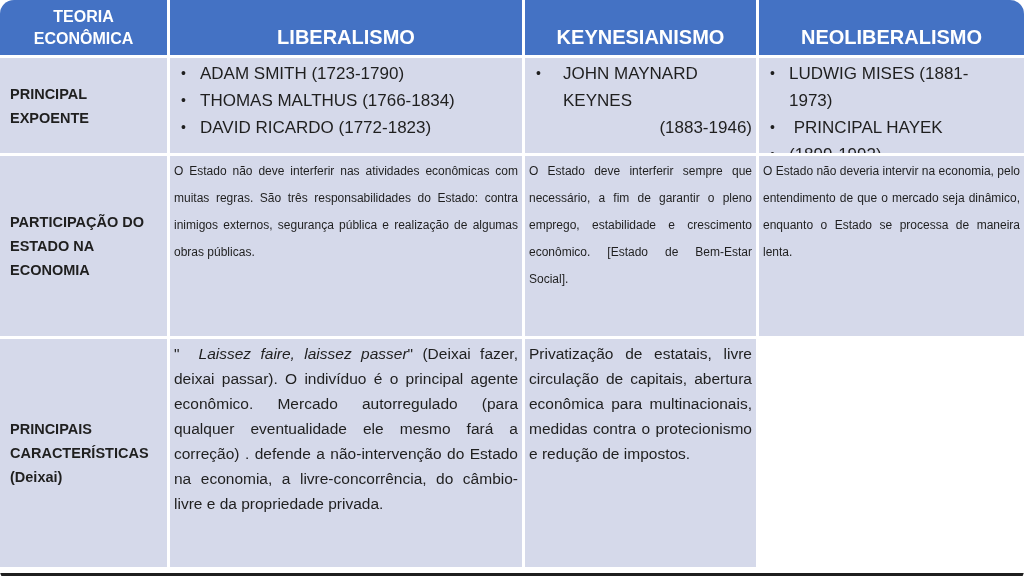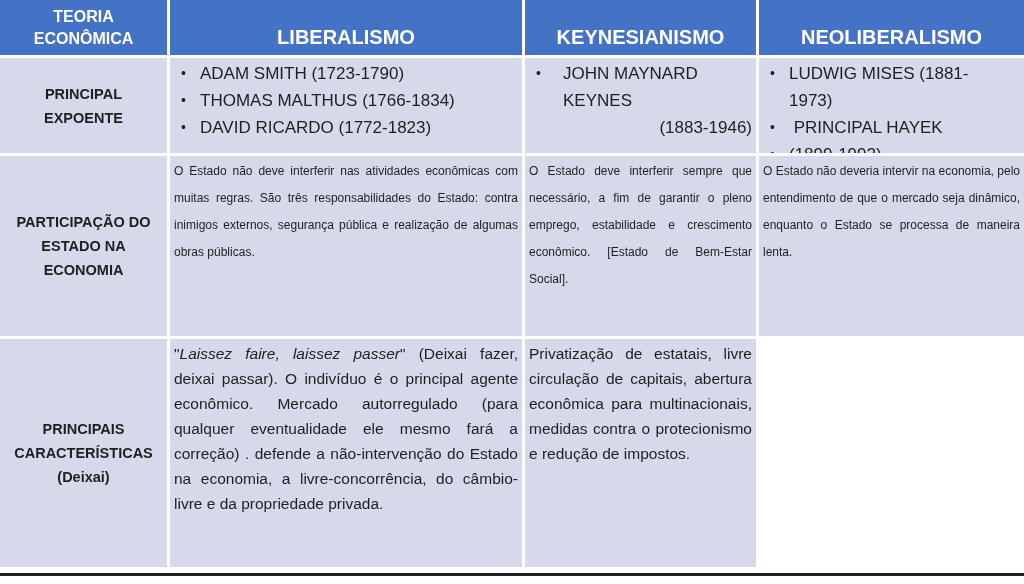--- a/index.html
+++ b/index.html
@@ -5,20 +5,21 @@
   * { margin: 0; padding: 0; box-sizing: border-box; }
   html, body { background: #ffffff; }
   .slide {
     position: relative;
     width: 1024px;
     height: 584px;
     background: #ffffff;
     font-family: "Liberation Sans", sans-serif;
     color: #1f1f1f;
     overflow: hidden;
+    border-radius: 14px;
   }
   .tbl {
     display: grid;
     grid-template-columns: 167px 352px 231px 265px;
     grid-template-rows: 55px 95px 180px 228px;
     gap: 3px;
     width: 1024px;
     background: #ffffff;
   }
   .cell { overflow: hidden; }
@@ -44,21 +45,20 @@
   }
   
   .rhead {
     background: #D5D9EA;
     font-weight: bold;
     font-size: 14.5px;
     line-height: 24px;
     display: flex;
     align-items: center;
     justify-content: center;
-    text-align: center;
     padding: 2px 10px;
   }
   
   .body {
     background: #D5D9EA;
     font-size: 12px;
     line-height: 27px;
     padding: 2px 4px;
   }
   .body p.just {
@@ -71,21 +71,21 @@
     flex: 0 0 26px;
     padding-left: 7px;
     font-size: 14px;
     line-height: 27px;
   }
   .bline.wide .bmark { flex-basis: 34px; }
   .btxt { flex: 1; white-space: pre-wrap; }
   .btxt.narrow-k { max-width: 140px; }
   .btxt.narrow-n { max-width: 185px; }
   .after-item { padding-left: 0; text-align: right; }
-  .italic { font-style: italic; }
+  .italic { font-style: italic; margin-left: 19px; }
   
   .bottomstrip { width: 1024px; }
   .gap-white-top { height: 6px; background: #ffffff; }
   .divider { height: 3px; background: #1f1f1f; }
 </style>
 </head>
 <body>
 
 <div class="slide">
   <div class="tbl">

